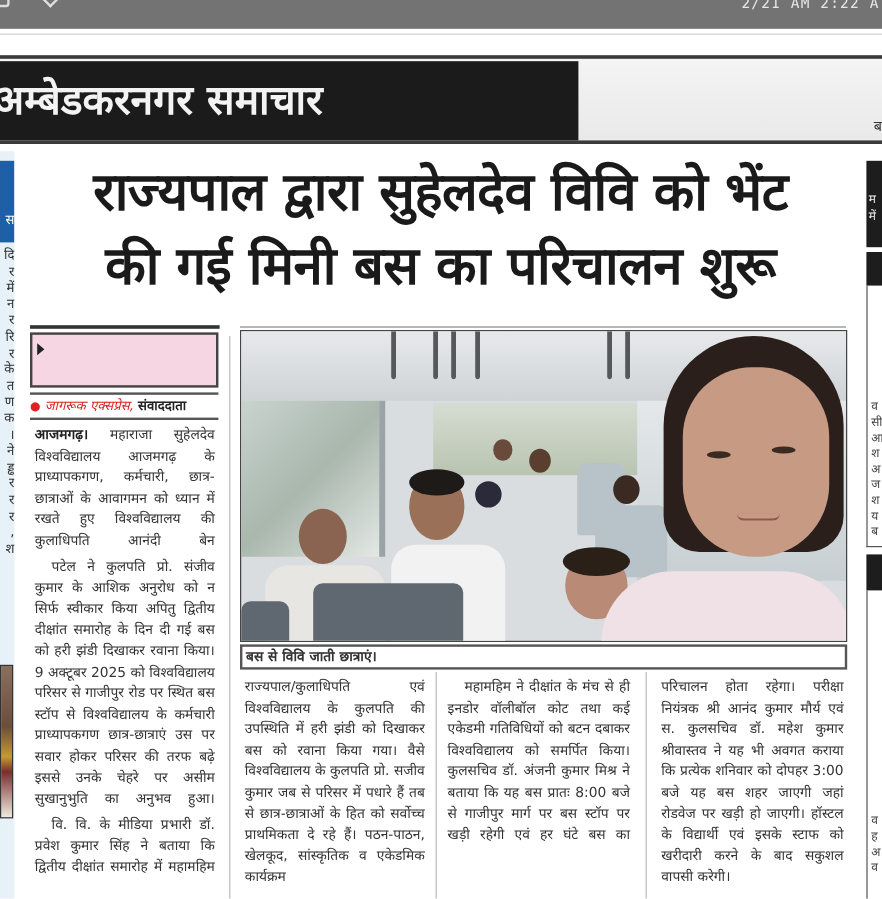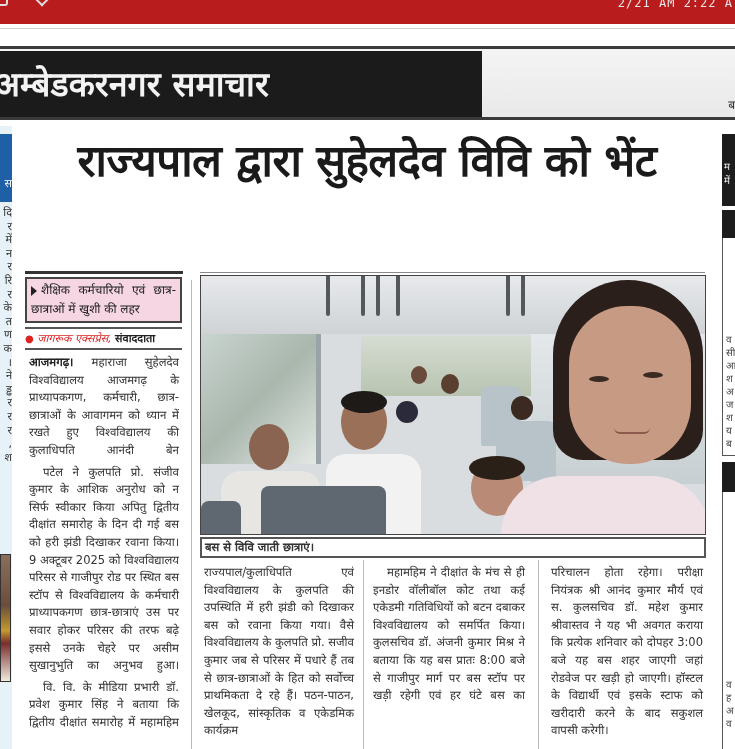--- a/index.html
+++ b/index.html
@@ -1,20 +1,20 @@
 <!DOCTYPE html>
 <html><head>
 <meta charset="utf-8">
 <style>
   * { box-sizing: border-box; margin: 0; padding: 0; }
   html, body { width: 735px; height: 749px; overflow: hidden; background: #fff; }
   body { position: relative; font-family: "DejaVu Sans", sans-serif; color: #2b2b2b; }
 
   
-  .topbar { position: absolute; left: 0; top: 0; width: 735px; height: 24px; background: #b91c1c; }
+  .topbar { position: absolute; left: 0; top: 0; width: 735px; height: 24px; background: #737373; }
   .topbar .icon-a { position: absolute; left: -4px; top: -6px; width: 12px; height: 12px; border: 2px solid #ddd; border-radius: 3px; }
   .topbar .icon-b { position: absolute; left: 36px; top: -8px; width: 12px; height: 12px; border-right: 2px solid #ddd; border-bottom: 2px solid #ddd; transform: rotate(45deg); }
   .topbar .stamp { position: absolute; right: 2px; top: -4px; color: #e6e6e6; font-size: 12px; font-family: "DejaVu Sans Mono", monospace; letter-spacing: 1px; }
   .gap { position: absolute; left: 0; top: 28px; width: 735px; height: 20px; background: #fff; border-top: 1px solid #cfcfcf; }
 
   
   .masthead { position: absolute; left: 0; top: 46px; width: 735px; height: 74px; border-top: 3px solid #3a3a3a; border-bottom: 3px solid #3a3a3a; background: linear-gradient(#f4f4f4, #e9e9e9); }
   .masthead .label { position: absolute; left: 0; top: 2px; width: 482px; height: 66px; background: #1b1b1b; color: #f3f3f3; font-family: "DejaVu Sans", sans-serif; font-weight: bold; font-size: 34px; line-height: 66px; padding-left: 0; white-space: nowrap; overflow: hidden; text-indent: -6px; }
   .masthead .side-char { position: absolute; right: 0; bottom: 4px; font-size: 12px; color: #333; }
 
@@ -139,26 +139,27 @@
   <div class="box2">
     <div class="frag" style="top:186px">व
 ह
 अ
 व</div>
   </div>
 </div>
 
 <div class="headline">
   <span class="line">राज्यपाल द्वारा सुहेलदेव विवि को भेंट</span>
+  <span class="line">की गई मिनी बस का परिचालन शुरू</span>
 </div>
 <div class="rule-left"></div>
 <div class="rule-right"></div>
 
 <div class="kicker">
-  <span class="tri"></span><span>शैक्षिक कर्मचारियो एवं छात्र-छात्राओं में खुशी की लहर</span>
+  <span class="tri"></span>
 </div>
 <div class="kicker-rule"></div>
 <div class="byline">
   <span class="bullet">●</span>
   <span class="name">जागरूक एक्सप्रेस,</span>
   <span class="role">संवाददाता</span>
 </div>
 <div class="byline-rule"></div>
 
 <div class="col col1">

